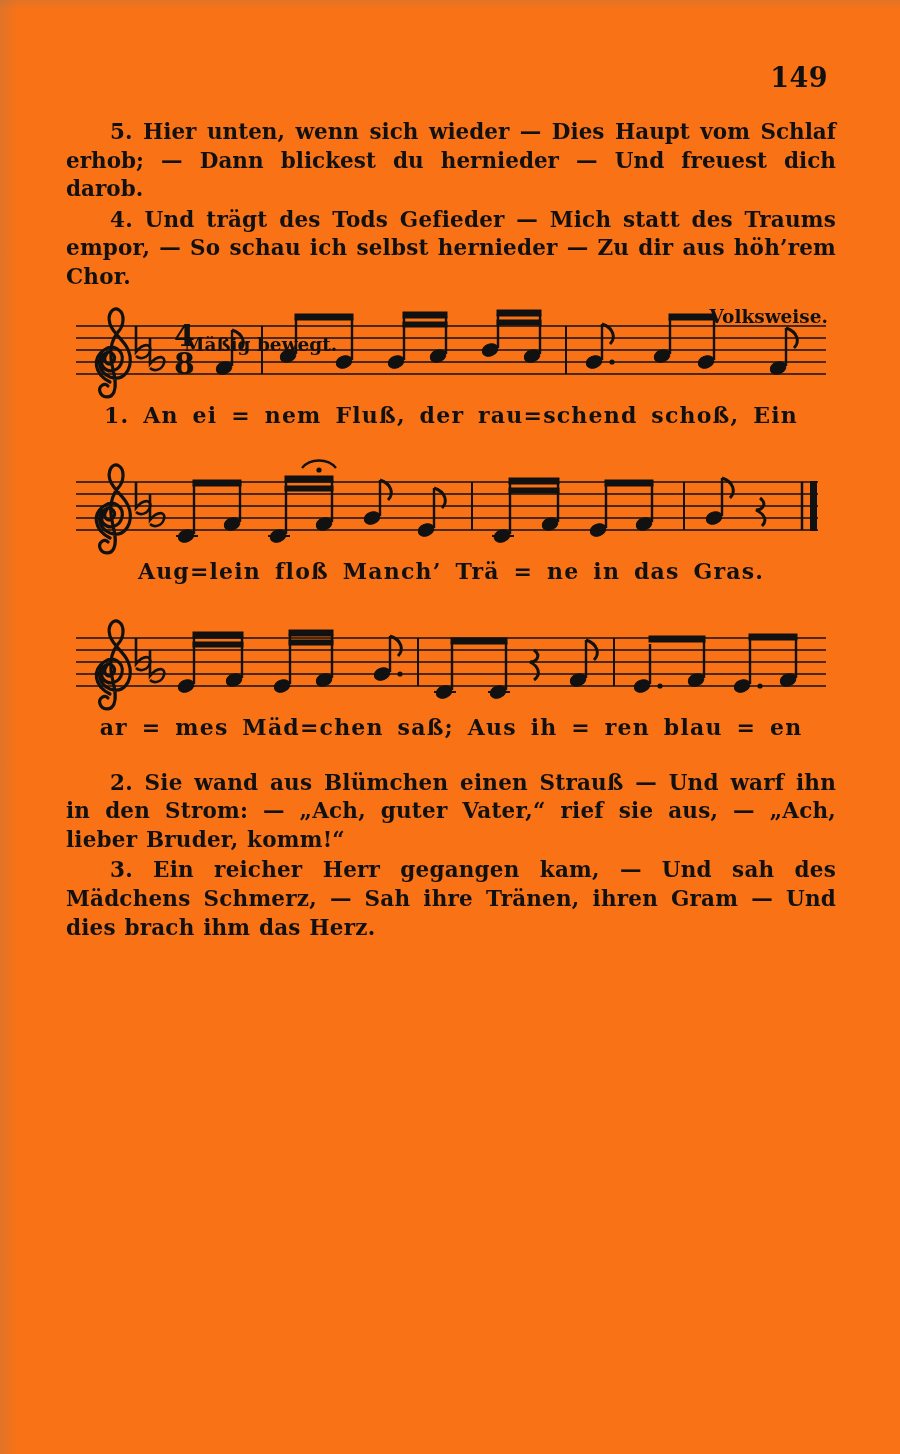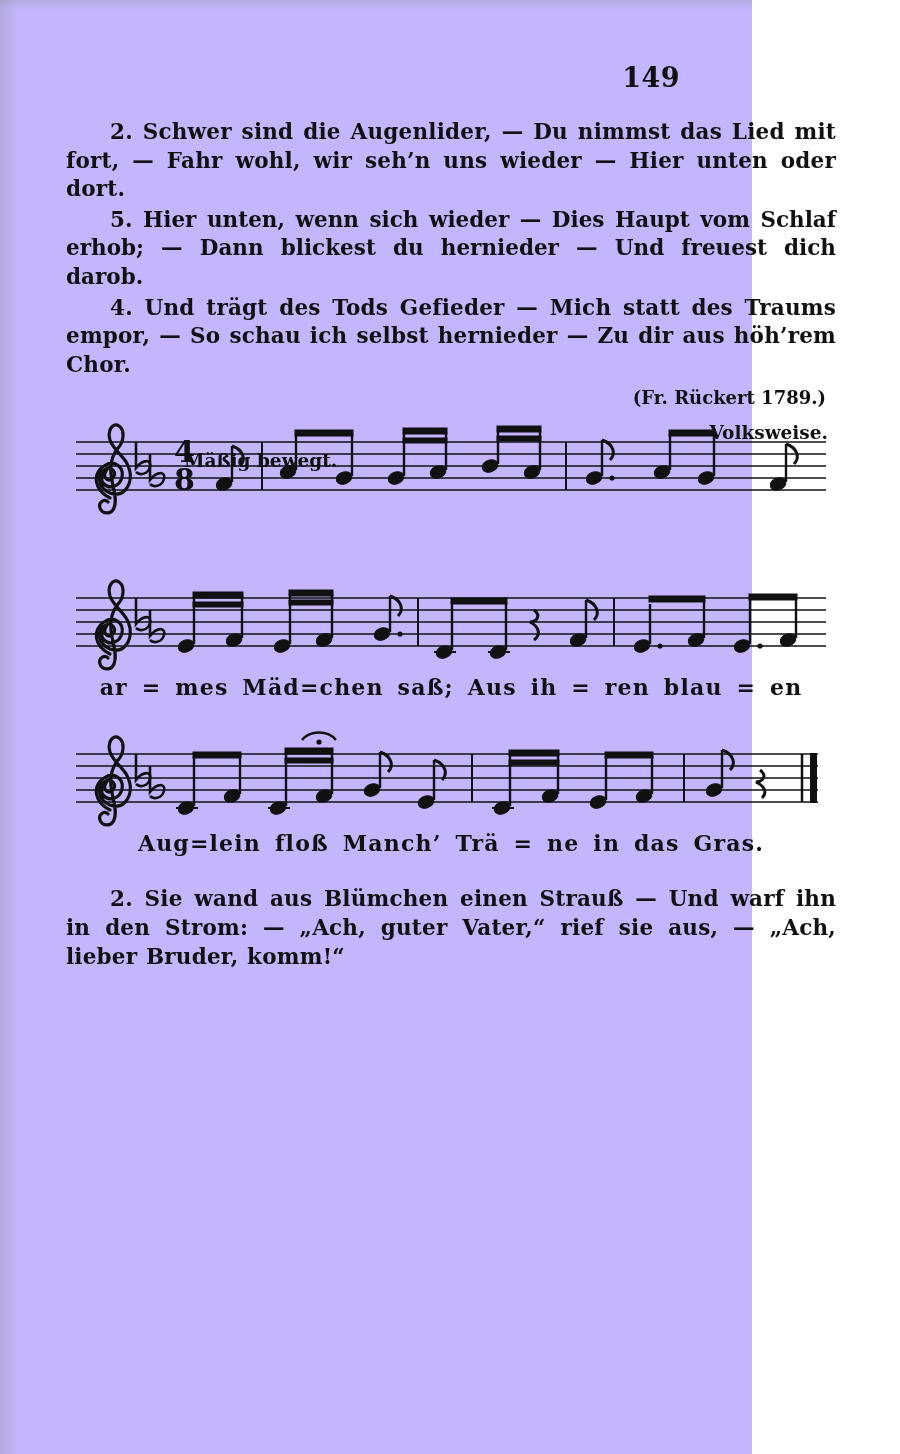--- a/index.html
+++ b/index.html
@@ -10,23 +10,23 @@
   body {
     width: 900px;
     height: 1454px;
     position: relative;
     font-family: "DejaVu Serif", serif;
     color: #111111;
     overflow: hidden;
   }
   .page {
     position: relative;
-    width: 752px;
+    width: 900px;
     height: 1454px;
-    background: #c4b5fd;
+    background: #f97316;
   }
   
   .page::before {
     content: "";
     position: absolute;
     left: 0; top: 0;
     width: 18px; height: 100%;
     background: linear-gradient(to right, rgba(120,120,110,0.20), rgba(255,255,255,0));
     pointer-events: none;
   }
@@ -140,25 +140,23 @@
 </style>
 </head>
 <body>
 
 <div class="page">
 
   <div class="page-number">149</div>
 
   <div class="content">
 
-    <p class="verse">2. Schwer sind die Augenlider, — Du nimmst das Lied mit fort, — Fahr wohl, wir seh’n uns wieder — Hier unten oder dort.</p>
     <p class="verse light">5. Hier unten, wenn sich wieder — Dies Haupt vom Schlaf erhob; — Dann blickest du hernieder — Und freuest dich darob.</p>
     <p class="verse">4. Und trägt des Tods Gefieder — Mich statt des Traums empor, — So schau ich selbst hernieder — Zu dir aus höh’rem Chor.</p>
 
-    <p class="attribution">(Fr. Rückert 1789.)</p>
 
 
     <div class="music-block">
 
       <div class="tempo">Mäßig bewegt.</div>
       <div class="source">Volksweise.</div>
 
       <div class="system">
         <div class="staff-wrap">
           <svg class="staff" width="770" height="104" viewBox="0 0 770 104">
@@ -221,20 +219,90 @@
               <ellipse cx="640" cy="64" rx="8" ry="6" transform="rotate(-20 640 64)"></ellipse>
               <line x1="648" y1="62" x2="648" y2="20" stroke-width="2.4"></line>
               <rect x="603" y="16" width="46" height="6"></rect>
 
               <ellipse cx="712" cy="70" rx="8" ry="6" transform="rotate(-20 712 70)"></ellipse>
               <line x1="720" y1="68" x2="720" y2="30" stroke-width="2.4"></line>
               <path d="M720 30 C732 34 734 44 728 50" fill="none" stroke-width="3"></path>
             </g>
           </svg>
         </div>
+        <div class="lyric-line">1. An  ei = nem Fluß, der  rau=schend schoß, Ein</div>
+      </div>
+
+      <div class="system">
+        <div class="staff-wrap">
+          <svg class="staff" width="770" height="104" viewBox="0 0 770 104">
+            <g stroke="#111" stroke-width="1.6">
+              <line x1="10" y1="28" x2="752" y2="28"></line>
+              <line x1="10" y1="40" x2="752" y2="40"></line>
+              <line x1="10" y1="52" x2="752" y2="52"></line>
+              <line x1="10" y1="64" x2="752" y2="64"></line>
+              <line x1="10" y1="76" x2="752" y2="76"></line>
+            </g>
+            <g transform="translate(14,6)">
+              <path d="M30 78 C14 70 12 54 24 46 C34 39 44 47 42 57 C40 66 30 70 24 64 C20 60 21 53 26 51 C22 58 29 63 33 58 C37 53 32 46 26 49 C16 54 18 68 30 73 C43 78 52 66 50 52 C48 38 34 32 30 20 C27 10 33 2 39 6 C45 10 44 22 38 28 C33 34 30 44 31 54 C32 66 38 78 34 88 C31 95 22 94 20 88 C18 82 25 78 28 82" fill="none" stroke="#111" stroke-width="3.2" stroke-linecap="round"></path>
+            </g>
+            <g>
+              <path d="M70 28 L70 54 C78 44 86 46 84 53 C82 60 74 62 70 58" fill="none" stroke="#111" stroke-width="2.6"></path>
+              <path d="M84 40 L84 66 C92 56 100 58 98 65 C96 72 88 74 84 70" fill="none" stroke="#111" stroke-width="2.6"></path>
+            </g>
+
+            <g stroke="#111" fill="none" stroke-width="2.4">
+              <path d="M236 14 C244 4 262 4 270 14"></path>
+              <circle cx="253" cy="16" r="2.6" fill="#111" stroke="none"></circle>
+            </g>
+            <g fill="#111" stroke="#111">
+              <ellipse cx="120" cy="82" rx="8" ry="6" transform="rotate(-20 120 82)"></ellipse>
+              <line x1="110" y1="82" x2="132" y2="82" stroke-width="2"></line>
+              <line x1="128" y1="80" x2="128" y2="30" stroke-width="2.4"></line>
+              <ellipse cx="166" cy="70" rx="8" ry="6" transform="rotate(-20 166 70)"></ellipse>
+              <line x1="174" y1="68" x2="174" y2="28" stroke-width="2.4"></line>
+              <rect x="127" y="26" width="48" height="6"></rect>
+              <ellipse cx="212" cy="82" rx="8" ry="6" transform="rotate(-20 212 82)"></ellipse>
+              <line x1="202" y1="82" x2="224" y2="82" stroke-width="2"></line>
+              <line x1="220" y1="80" x2="220" y2="26" stroke-width="2.4"></line>
+              <ellipse cx="258" cy="70" rx="8" ry="6" transform="rotate(-20 258 70)"></ellipse>
+              <line x1="266" y1="68" x2="266" y2="26" stroke-width="2.4"></line>
+              <rect x="219" y="22" width="48" height="6"></rect>
+              <rect x="219" y="32" width="48" height="5"></rect>
+              <ellipse cx="306" cy="64" rx="8" ry="6" transform="rotate(-20 306 64)"></ellipse>
+              <line x1="314" y1="62" x2="314" y2="26" stroke-width="2.4"></line>
+              <path d="M314 26 C326 30 328 40 322 46" fill="none" stroke-width="3"></path>
+              <ellipse cx="360" cy="76" rx="8" ry="6" transform="rotate(-20 360 76)"></ellipse>
+              <line x1="368" y1="74" x2="368" y2="34" stroke-width="2.4"></line>
+              <path d="M368 34 C380 38 382 48 376 54" fill="none" stroke-width="3"></path>
+              <line x1="406" y1="28" x2="406" y2="76" stroke-width="2"></line>
+              <ellipse cx="436" cy="82" rx="8" ry="6" transform="rotate(-20 436 82)"></ellipse>
+              <line x1="426" y1="82" x2="448" y2="82" stroke-width="2"></line>
+              <line x1="444" y1="80" x2="444" y2="28" stroke-width="2.4"></line>
+              <ellipse cx="484" cy="70" rx="8" ry="6" transform="rotate(-20 484 70)"></ellipse>
+              <line x1="492" y1="68" x2="492" y2="28" stroke-width="2.4"></line>
+              <rect x="443" y="24" width="50" height="6"></rect>
+              <rect x="443" y="34" width="50" height="5"></rect>
+              <ellipse cx="532" cy="76" rx="8" ry="6" transform="rotate(-20 532 76)"></ellipse>
+              <line x1="540" y1="74" x2="540" y2="30" stroke-width="2.4"></line>
+              <ellipse cx="578" cy="70" rx="8" ry="6" transform="rotate(-20 578 70)"></ellipse>
+              <line x1="586" y1="68" x2="586" y2="30" stroke-width="2.4"></line>
+              <rect x="539" y="26" width="48" height="6"></rect>
+              <line x1="618" y1="28" x2="618" y2="76" stroke-width="2"></line>
+              <ellipse cx="648" cy="64" rx="8" ry="6" transform="rotate(-20 648 64)"></ellipse>
+              <line x1="656" y1="62" x2="656" y2="24" stroke-width="2.4"></line>
+              <path d="M656 24 C668 28 670 38 664 44" fill="none" stroke-width="3"></path>
+              <path d="M694 44 C702 50 696 56 690 56 C698 60 702 66 696 72" fill="none" stroke-width="3"></path>
+
+              <line x1="736" y1="28" x2="736" y2="76" stroke-width="2.5"></line>
+              <rect x="744" y="27" width="7" height="50" stroke="none"></rect>
+            </g>
+          </svg>
+        </div>
+        <div class="lyric-line">Aug=lein floß Manch’ Trä = ne   in  das Gras.</div>
       </div>
 
       <div class="system">
         <div class="staff-wrap">
           <svg class="staff" width="770" height="104" viewBox="0 0 770 104">
             <g stroke="#111" stroke-width="1.6">
               <line x1="10" y1="28" x2="760" y2="28"></line>
               <line x1="10" y1="40" x2="760" y2="40"></line>
               <line x1="10" y1="52" x2="760" y2="52"></line>
               <line x1="10" y1="64" x2="760" y2="64"></line>
@@ -288,89 +356,21 @@
               <circle cx="694" cy="76" r="2.6" stroke="none"></circle>
               <ellipse cx="722" cy="70" rx="8" ry="6" transform="rotate(-20 722 70)"></ellipse>
               <line x1="730" y1="68" x2="730" y2="28" stroke-width="2.4"></line>
               <rect x="683" y="24" width="48" height="6"></rect>
             </g>
           </svg>
         </div>
         <div class="lyric-line">ar = mes Mäd=chen saß;  Aus  ih = ren  blau = en</div>
       </div>
 
-      <div class="system">
-        <div class="staff-wrap">
-          <svg class="staff" width="770" height="104" viewBox="0 0 770 104">
-            <g stroke="#111" stroke-width="1.6">
-              <line x1="10" y1="28" x2="752" y2="28"></line>
-              <line x1="10" y1="40" x2="752" y2="40"></line>
-              <line x1="10" y1="52" x2="752" y2="52"></line>
-              <line x1="10" y1="64" x2="752" y2="64"></line>
-              <line x1="10" y1="76" x2="752" y2="76"></line>
-            </g>
-            <g transform="translate(14,6)">
-              <path d="M30 78 C14 70 12 54 24 46 C34 39 44 47 42 57 C40 66 30 70 24 64 C20 60 21 53 26 51 C22 58 29 63 33 58 C37 53 32 46 26 49 C16 54 18 68 30 73 C43 78 52 66 50 52 C48 38 34 32 30 20 C27 10 33 2 39 6 C45 10 44 22 38 28 C33 34 30 44 31 54 C32 66 38 78 34 88 C31 95 22 94 20 88 C18 82 25 78 28 82" fill="none" stroke="#111" stroke-width="3.2" stroke-linecap="round"></path>
-            </g>
-            <g>
-              <path d="M70 28 L70 54 C78 44 86 46 84 53 C82 60 74 62 70 58" fill="none" stroke="#111" stroke-width="2.6"></path>
-              <path d="M84 40 L84 66 C92 56 100 58 98 65 C96 72 88 74 84 70" fill="none" stroke="#111" stroke-width="2.6"></path>
-            </g>
-
-            <g stroke="#111" fill="none" stroke-width="2.4">
-              <path d="M236 14 C244 4 262 4 270 14"></path>
-              <circle cx="253" cy="16" r="2.6" fill="#111" stroke="none"></circle>
-            </g>
-            <g fill="#111" stroke="#111">
-              <ellipse cx="120" cy="82" rx="8" ry="6" transform="rotate(-20 120 82)"></ellipse>
-              <line x1="110" y1="82" x2="132" y2="82" stroke-width="2"></line>
-              <line x1="128" y1="80" x2="128" y2="30" stroke-width="2.4"></line>
-              <ellipse cx="166" cy="70" rx="8" ry="6" transform="rotate(-20 166 70)"></ellipse>
-              <line x1="174" y1="68" x2="174" y2="28" stroke-width="2.4"></line>
-              <rect x="127" y="26" width="48" height="6"></rect>
-              <ellipse cx="212" cy="82" rx="8" ry="6" transform="rotate(-20 212 82)"></ellipse>
-              <line x1="202" y1="82" x2="224" y2="82" stroke-width="2"></line>
-              <line x1="220" y1="80" x2="220" y2="26" stroke-width="2.4"></line>
-              <ellipse cx="258" cy="70" rx="8" ry="6" transform="rotate(-20 258 70)"></ellipse>
-              <line x1="266" y1="68" x2="266" y2="26" stroke-width="2.4"></line>
-              <rect x="219" y="22" width="48" height="6"></rect>
-              <rect x="219" y="32" width="48" height="5"></rect>
-              <ellipse cx="306" cy="64" rx="8" ry="6" transform="rotate(-20 306 64)"></ellipse>
-              <line x1="314" y1="62" x2="314" y2="26" stroke-width="2.4"></line>
-              <path d="M314 26 C326 30 328 40 322 46" fill="none" stroke-width="3"></path>
-              <ellipse cx="360" cy="76" rx="8" ry="6" transform="rotate(-20 360 76)"></ellipse>
-              <line x1="368" y1="74" x2="368" y2="34" stroke-width="2.4"></line>
-              <path d="M368 34 C380 38 382 48 376 54" fill="none" stroke-width="3"></path>
-              <line x1="406" y1="28" x2="406" y2="76" stroke-width="2"></line>
-              <ellipse cx="436" cy="82" rx="8" ry="6" transform="rotate(-20 436 82)"></ellipse>
-              <line x1="426" y1="82" x2="448" y2="82" stroke-width="2"></line>
-              <line x1="444" y1="80" x2="444" y2="28" stroke-width="2.4"></line>
-              <ellipse cx="484" cy="70" rx="8" ry="6" transform="rotate(-20 484 70)"></ellipse>
-              <line x1="492" y1="68" x2="492" y2="28" stroke-width="2.4"></line>
-              <rect x="443" y="24" width="50" height="6"></rect>
-              <rect x="443" y="34" width="50" height="5"></rect>
-              <ellipse cx="532" cy="76" rx="8" ry="6" transform="rotate(-20 532 76)"></ellipse>
-              <line x1="540" y1="74" x2="540" y2="30" stroke-width="2.4"></line>
-              <ellipse cx="578" cy="70" rx="8" ry="6" transform="rotate(-20 578 70)"></ellipse>
-              <line x1="586" y1="68" x2="586" y2="30" stroke-width="2.4"></line>
-              <rect x="539" y="26" width="48" height="6"></rect>
-              <line x1="618" y1="28" x2="618" y2="76" stroke-width="2"></line>
-              <ellipse cx="648" cy="64" rx="8" ry="6" transform="rotate(-20 648 64)"></ellipse>
-              <line x1="656" y1="62" x2="656" y2="24" stroke-width="2.4"></line>
-              <path d="M656 24 C668 28 670 38 664 44" fill="none" stroke-width="3"></path>
-              <path d="M694 44 C702 50 696 56 690 56 C698 60 702 66 696 72" fill="none" stroke-width="3"></path>
-
-              <line x1="736" y1="28" x2="736" y2="76" stroke-width="2.5"></line>
-              <rect x="744" y="27" width="7" height="50" stroke="none"></rect>
-            </g>
-          </svg>
-        </div>
-        <div class="lyric-line">Aug=lein floß Manch’ Trä = ne   in  das Gras.</div>
-      </div>
-
     </div>
 
     <div class="post-verses">
       <p class="verse">2. Sie wand aus Blümchen einen Strauß — Und warf ihn in den Strom: — „Ach, guter Vater,“ rief sie aus, — „Ach, lieber Bruder, komm!“</p>
+      <p class="verse">3. Ein reicher Herr gegangen kam, — Und sah des Mädchens Schmerz, — Sah ihre Tränen, ihren Gram — Und dies brach ihm das Herz.</p>
     </div>
 
   </div>
 </div>
 
 </body></html>

